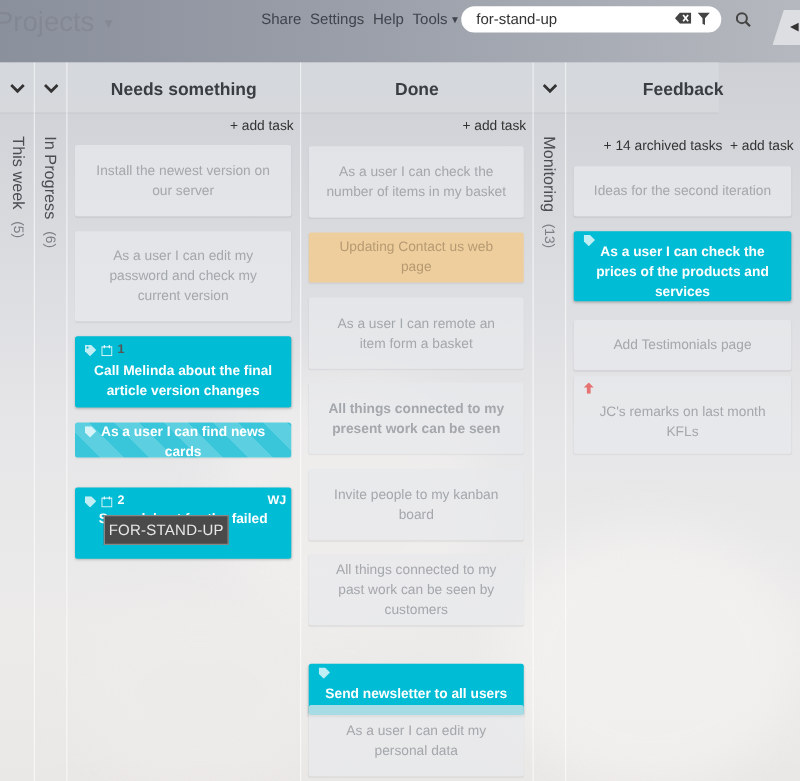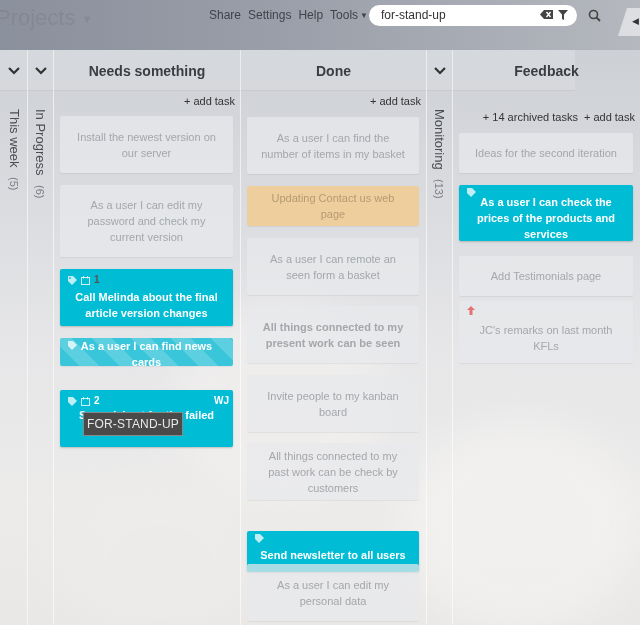--- a/index.html
+++ b/index.html
@@ -201,36 +201,36 @@
     <span class="text">Spreadsheet for the failed</span>
   </div>
 </div>
 
 <div class="column" style="left:241px;width:186px;">
   <div class="col-actions">
       <span>+ add task</span>
     </div>
 
   <div class="card" style="top:26px;height:57px;">
-    <span class="text">As a user I can find the number of items in my basket</span>
+    <span class="text">As a user I can check the number of items in my basket</span>
   </div>
   <div class="card orange" style="top:95px;height:40px;">
     <span class="text">Updating Contact us web page</span>
   </div>
   <div class="card" style="top:147px;height:57px;">
-    <span class="text">As a user I can remote an seen form a basket</span>
+    <span class="text">As a user I can remote an item form a basket</span>
   </div>
   <div class="card" style="top:215px;height:57px;font-weight:bold;">
     <span class="text">All things connected to my present work can be seen</span>
   </div>
   <div class="card" style="top:284px;height:57px;">
     <span class="text">Invite people to my kanban board</span>
   </div>
   <div class="card" style="top:352px;height:57px;">
-    <span class="text">All things connected to my past work can be check by customers</span>
+    <span class="text">All things connected to my past work can be seen by customers</span>
   </div>
   <div class="card blue" style="top:440px;height:41px;padding-top:6px;">
     <div class="meta">
       <svg class="tag" viewBox="0 0 9 9">
           <path d="M0 0 H5 L9 4 L4 9 L0 5 Z" fill="rgba(255,255,255,0.75)"></path>
         </svg>
     </div>
     <span class="text">Send newsletter to all users</span>
   </div>
   <div class="card" style="top:473px;height:57px;">

